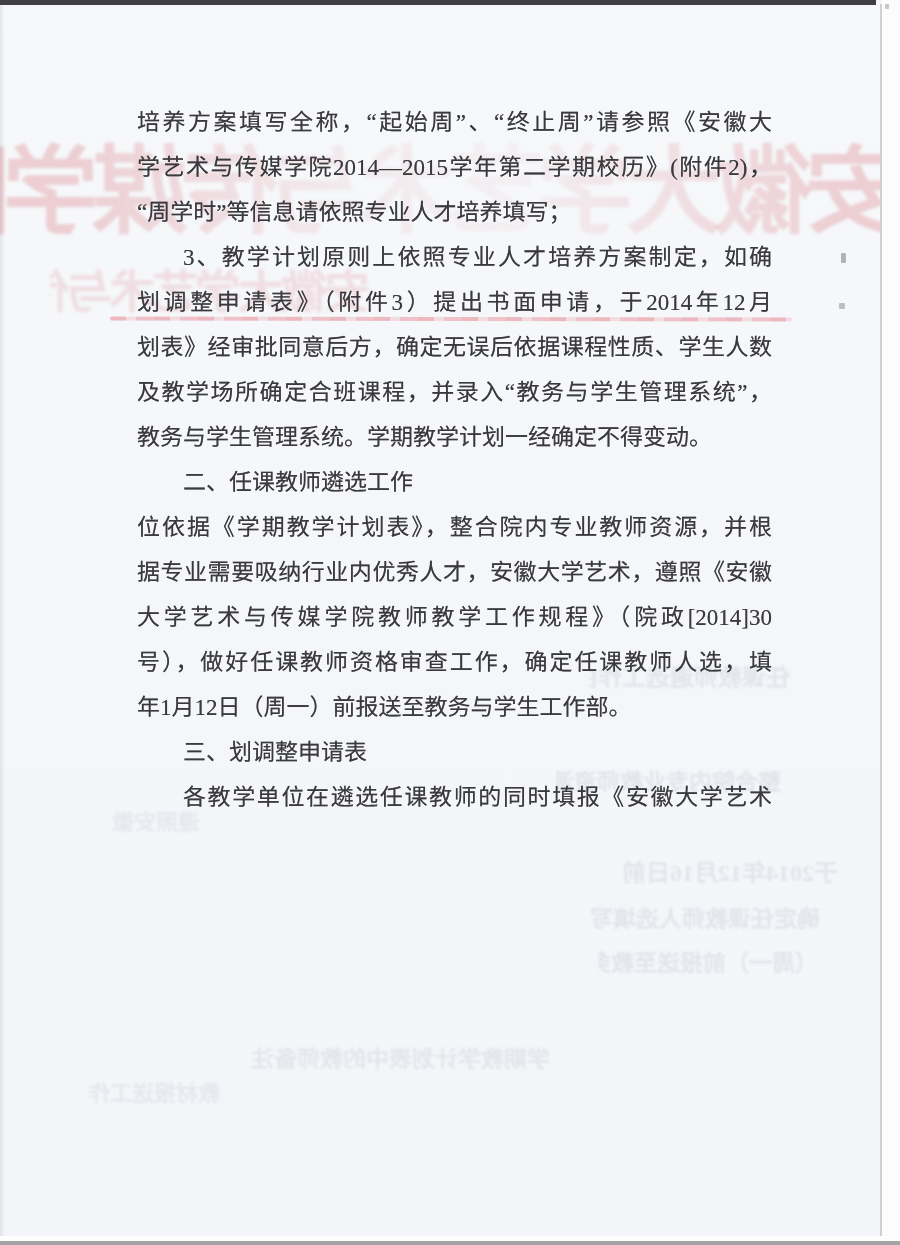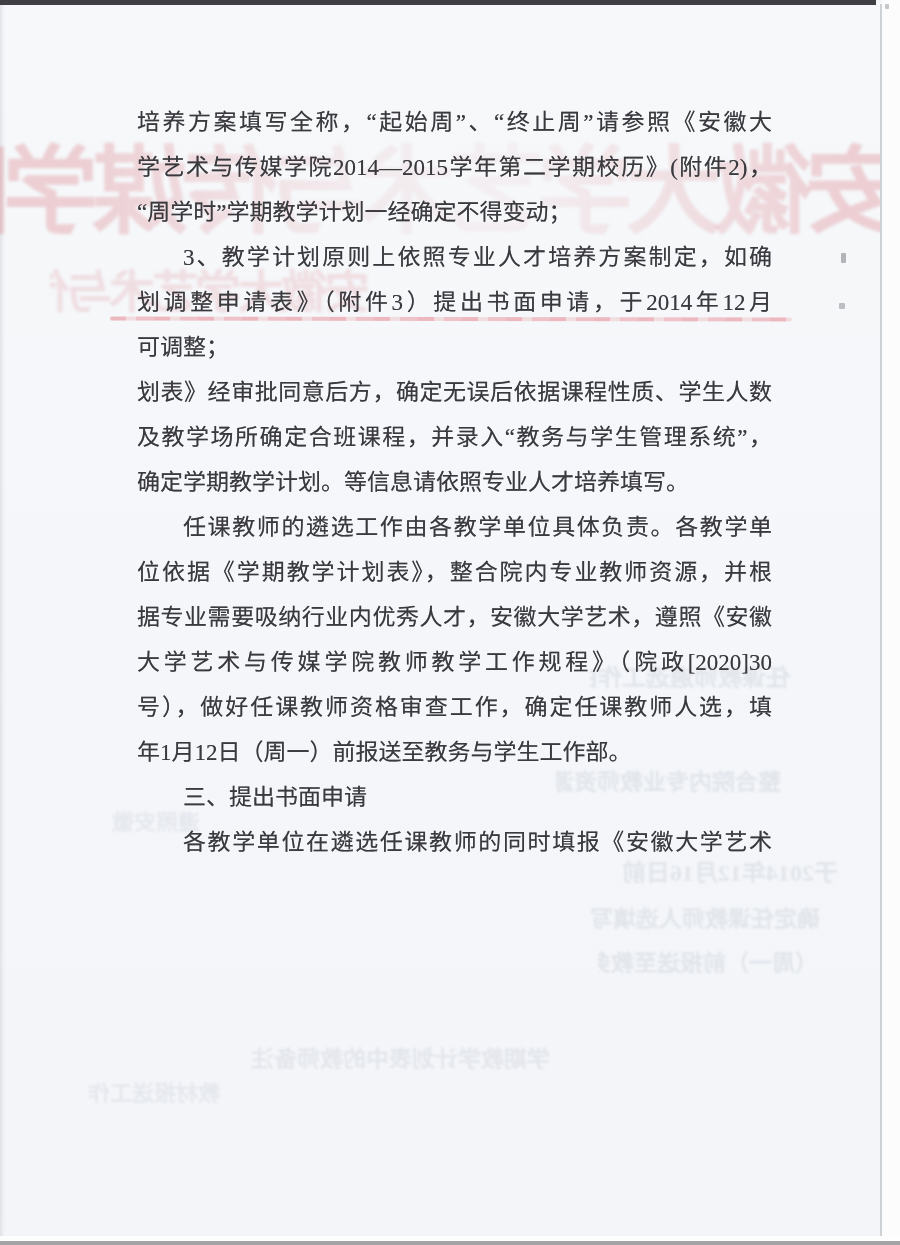--- a/index.html
+++ b/index.html
@@ -99,34 +99,33 @@
   <div class="ghost g3">遵照安徽</div>
   <div class="ghost g4">于2014年12月16日前</div>
   <div class="ghost g5">确定任课教师人选填写</div>
   <div class="ghost g6">（周一）前报送至教务</div>
   <div class="ghost g7">学期教学计划表中的教师备注</div>
   <div class="ghost g8">教材报送工作</div>
 
   <div class="doc-text">
       <div class="line fill">培养方案填写全称，“起始周”、“终止周”请参照《安徽大</div>
       <div class="line fill">学艺术与传媒学院2014—2015学年第二学期校历》(附件2)，</div>
-      <div class="line">“周学时”学期教学计划一经确定不得变动；</div>
+      <div class="line">“周学时”等信息请依照专业人才培养填写；</div>
       <div class="line indent fill">3、教学计划原则上依照专业人才培养方案制定，如确</div>
       <div class="line fill">划调整申请表》（附件3）提出书面申请，于2014年12月</div>
-      <div class="line">可调整；</div>
       <div class="line fill">划表》经审批同意后方，确定无误后依据课程性质、学生人数</div>
       <div class="line fill">及教学场所确定合班课程，并录入“教务与学生管理系统”，</div>
-      <div class="line">确定学期教学计划。等信息请依照专业人才培养填写。</div>
-      <div class="line indent fill">任课教师的遴选工作由各教学单位具体负责。各教学单</div>
+      <div class="line">教务与学生管理系统。学期教学计划一经确定不得变动。</div>
+      <div class="line indent">二、任课教师遴选工作</div>
       <div class="line fill">位依据《学期教学计划表》，整合院内专业教师资源，并根</div>
       <div class="line fill">据专业需要吸纳行业内优秀人才，安徽大学艺术，遵照《安徽</div>
-      <div class="line fill">大学艺术与传媒学院教师教学工作规程》（院政[2020]30</div>
+      <div class="line fill">大学艺术与传媒学院教师教学工作规程》（院政[2014]30</div>
       <div class="line fill">号），做好任课教师资格审查工作，确定任课教师人选，填</div>
       <div class="line">年1月12日（周一）前报送至教务与学生工作部。</div>
-      <div class="line indent">三、提出书面申请</div>
+      <div class="line indent">三、划调整申请表</div>
       <div class="line indent fill">各教学单位在遴选任课教师的同时填报《安徽大学艺术</div>
     </div>
 
   <div class="speck s1"></div>
   <div class="speck s2"></div>
 </div>
 
 <div class="top-edge"></div>
 <div class="right-edge-line"></div>
 <div class="right-strip"></div>

